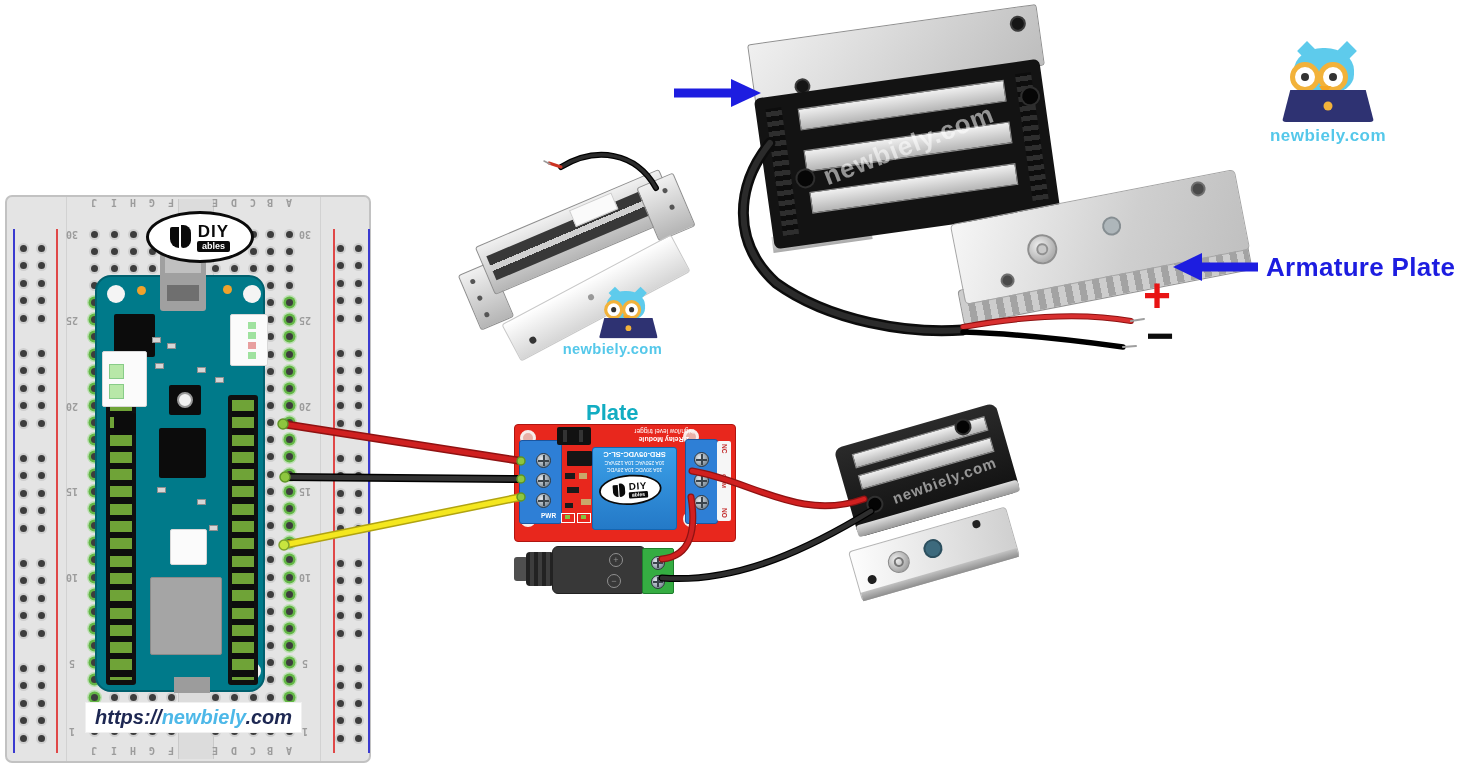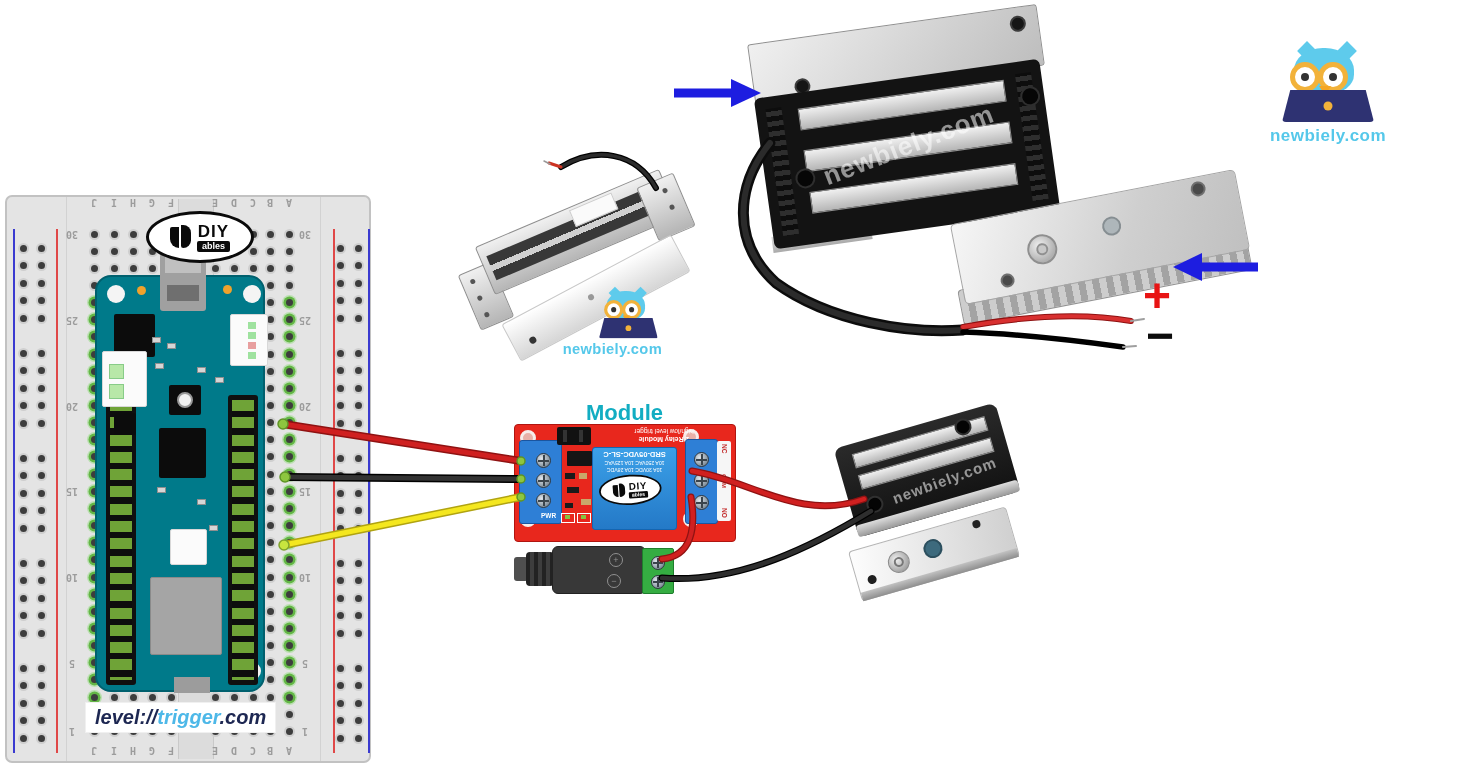--- a/index.html
+++ b/index.html
@@ -607,26 +607,27 @@
     <g>
       <line x1="674" y1="93" x2="733" y2="93" stroke="#1d1de0" stroke-width="9"></line>
       <polygon points="731,79 731,107 761,93" fill="#1d1de0"></polygon>
     </g>
     <g>
       <line x1="1202" y1="267" x2="1258" y2="267" stroke="#1d1de0" stroke-width="9"></line>
       <polygon points="1202,253 1202,281 1173,267" fill="#1d1de0"></polygon>
     </g>
   </svg>
 
-  <div class="lbl-cyan" style="left:586px;top:400px;font-size:22px;">Module</div>
+  <div class="lbl-blue" style="left:1266px;top:252px;">Armature Plate</div>
+  <div class="lbl-cyan" style="left:586px;top:400px;font-size:22px;">Plate</div>
   <div class="abs" style="left:1143px;top:272px;color:#e81414;font-size:48px;font-weight:bold;z-index:50;line-height:1;">+</div>
   <div class="abs" style="left:1146px;top:312px;color:#0c0c0c;font-size:48px;font-weight:bold;z-index:50;line-height:1;">−</div>
 
   <div class="urlbadge">
-    <span style="color:#1d2752;">level://</span><span style="color:#4db8e8;">trigger</span><span style="color:#1d2752;">.com</span>
+    <span style="color:#1d2752;">https://</span><span style="color:#4db8e8;">newbiely</span><span style="color:#1d2752;">.com</span>
   </div>
 
   <div class="owl" style="left:1268px;top:40px;">
     <span class="ear" style="left:32px;"></span>
     <span class="ear" style="left:72px;"></span>
     <span class="head"></span>
     <span class="glasses">
       <span class="lens">
           <span class="pupil"></span>
         </span>

